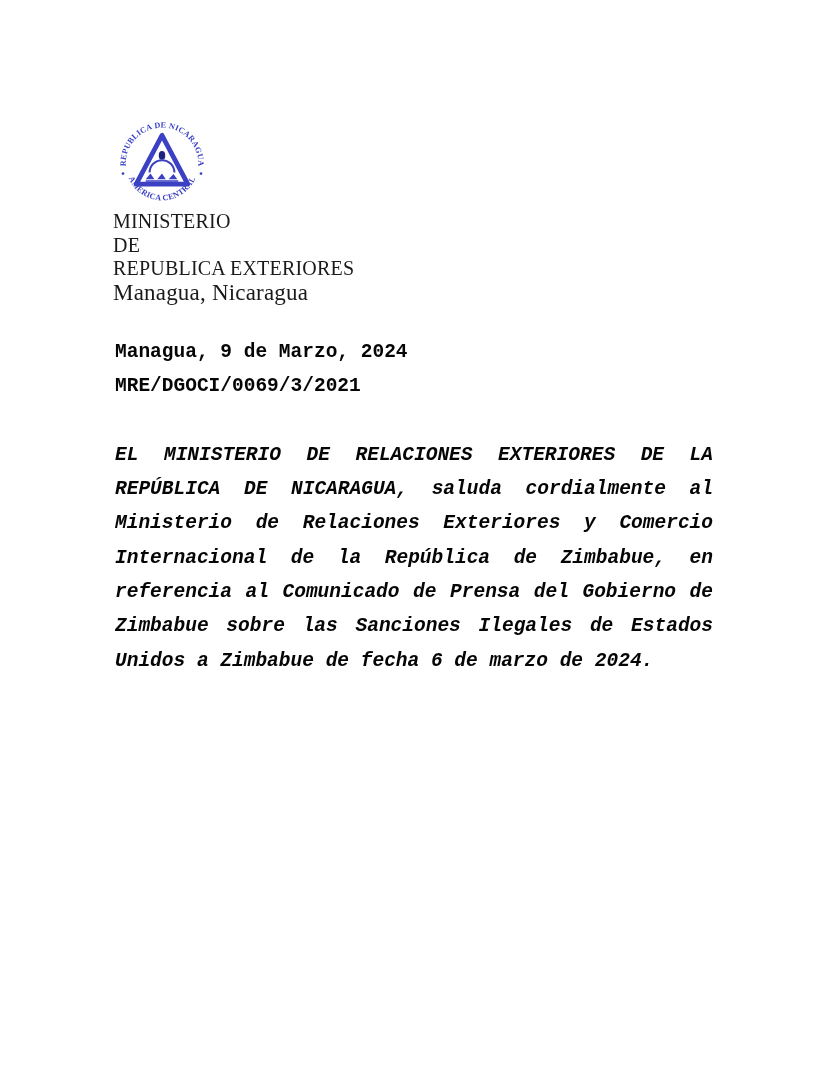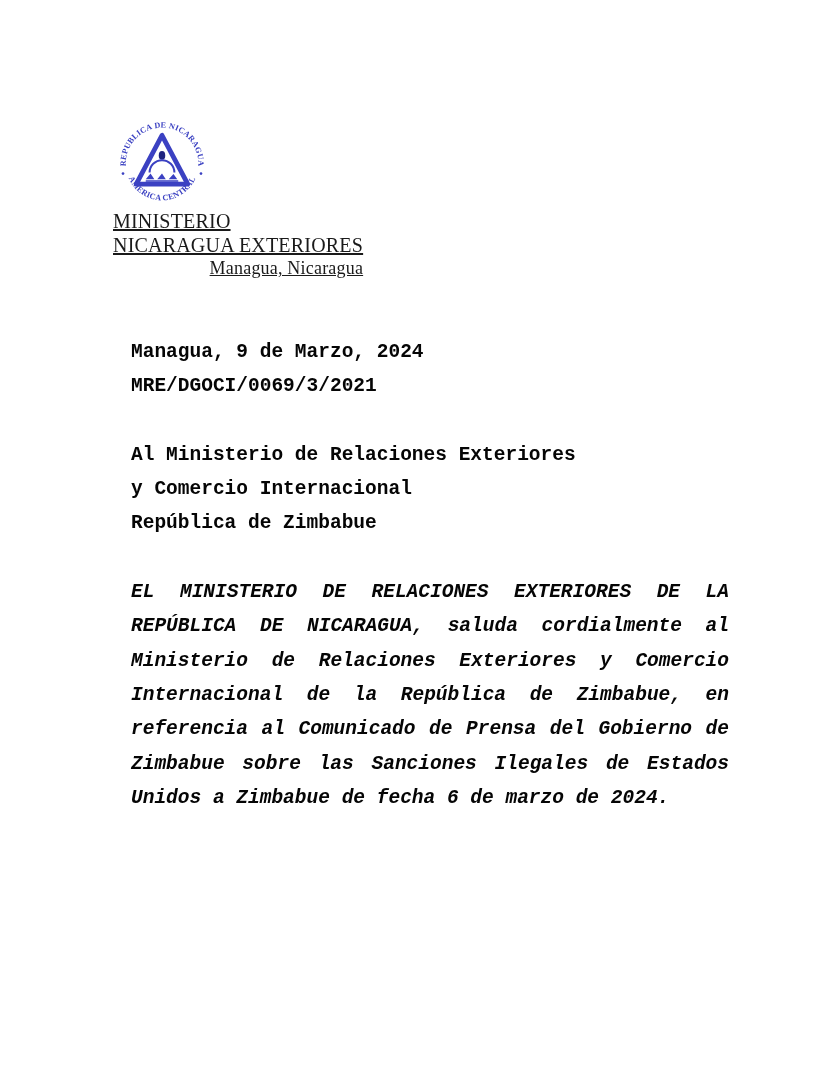--- a/index.html
+++ b/index.html
@@ -25,37 +25,34 @@
     font-weight: bold;
     font-size: 8.5px;
     letter-spacing: 0.25px;
   }
   .ministry {
     font-family: "Liberation Serif", "DejaVu Serif", serif;
     font-size: 20px;
     line-height: 23.7px;
     color: #1a1a1a;
     letter-spacing: 0.2px;
-    text-decoration: underline;
   }
   .ministry .location-line {
-    font-size: 18px;
-    text-align: right;
+    font-size: 23px;
   }
   .doc-body {
     position: absolute;
     left: 115px;
     top: 335px;
     width: 598px;
     font-family: "Liberation Mono", "DejaVu Sans Mono", monospace;
     font-weight: 700;
     font-size: 19.5px;
     line-height: 34.3px;
     color: #050505;
-    margin-left: 16px;
   }
   .line { white-space: nowrap; }
   .recipient-block { margin-top: 34.3px; }
   .para {
     margin: 34.3px 0 0 0;
     text-align: justify;
     text-align-last: left;
     font-style: italic;
   }
 </style>
@@ -88,31 +85,27 @@
 
       <path d="M 37 54 A 13 13 0 0 1 63 54" fill="none" stroke="#3b41c2" stroke-width="2.1"></path>
 
       <path d="M 33 61 L 38 55 L 42 61 L 45 61 L 50 55 L 54 61 L 57 61 L 62 55.5 L 66 61 Z" fill="#3b41c2"></path>
 
       <path d="M 33 62.8 H 67 M 36.5 65.2 H 63.5" stroke="#3b41c2" stroke-width="1.5" fill="none"></path>
     </svg>
 
     <div class="ministry">
       <div class="line">MINISTERIO</div>
-      <div class="line">NICARAGUA EXTERIORES</div>
+      <div class="line">DE</div>
+      <div class="line">REPUBLICA EXTERIORES</div>
       <div class="line location-line">Managua, Nicaragua</div>
     </div>
   </div>
 
   <div class="doc-body">
     <div class="line">Managua, 9 de Marzo, 2024</div>
     <div class="line">MRE/DGOCI/0069/3/2021</div>
 
-    <div class="recipient-block">
-      <div class="line">Al Ministerio de Relaciones Exteriores</div>
-      <div class="line">y Comercio Internacional</div>
-      <div class="line">República de Zimbabue</div>
-    </div>
 
     <p class="para">EL MINISTERIO DE RELACIONES EXTERIORES DE LA REPÚBLICA DE NICARAGUA, saluda cordialmente al Ministerio de Relaciones Exteriores y Comercio Internacional de la República de Zimbabue, en referencia al Comunicado de Prensa del Gobierno de Zimbabue sobre las Sanciones Ilegales de Estados Unidos a Zimbabue de fecha 6 de marzo de 2024.</p>
   </div>
 
 </div>
 
 </body></html>

